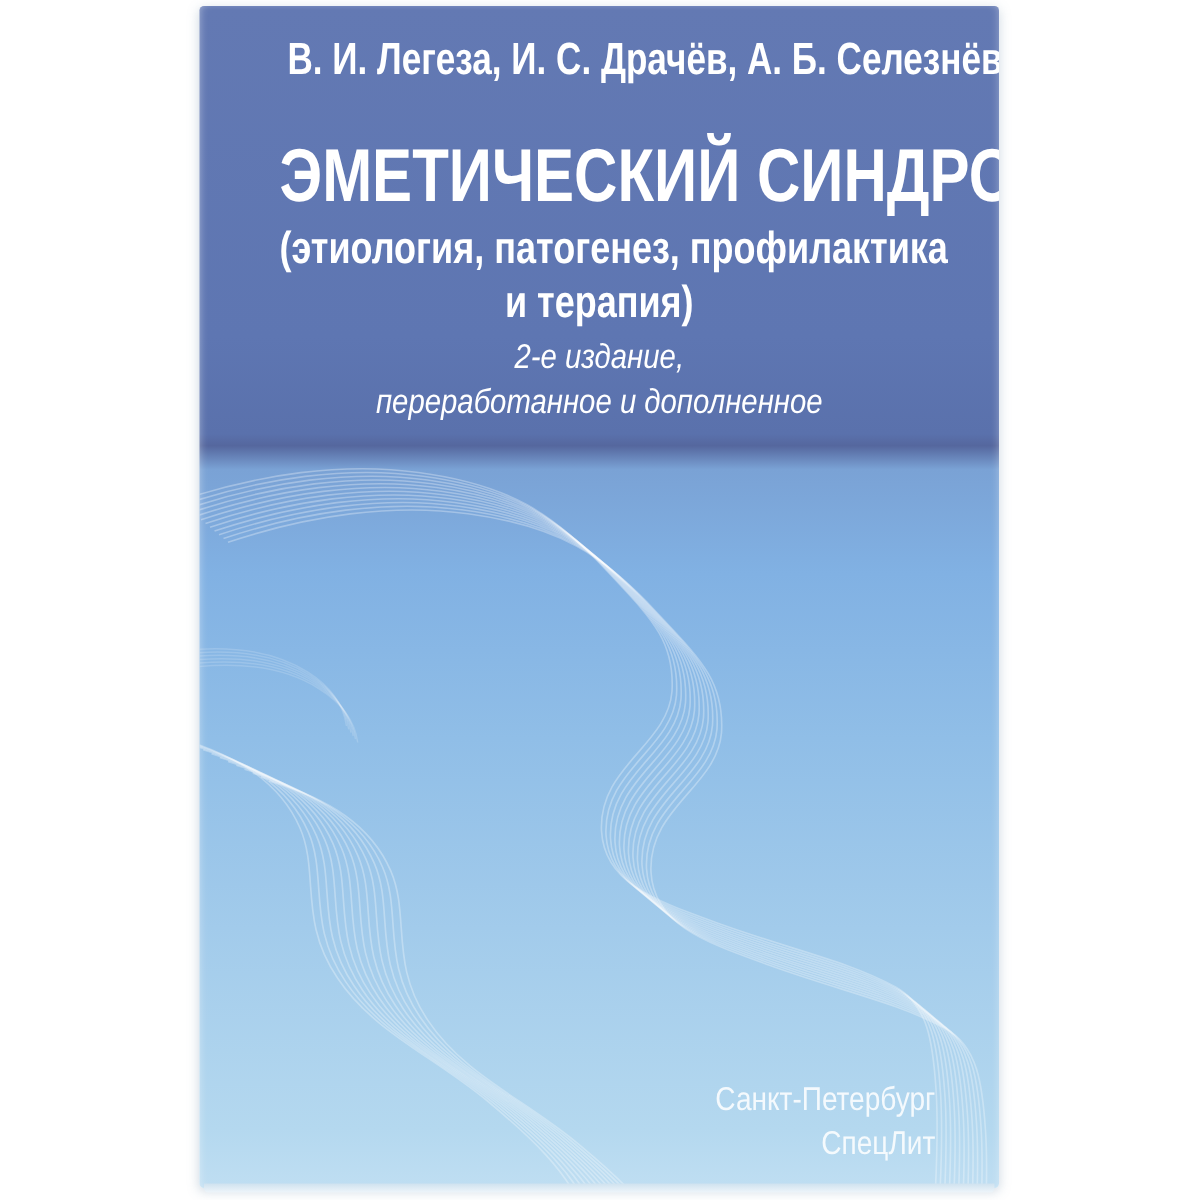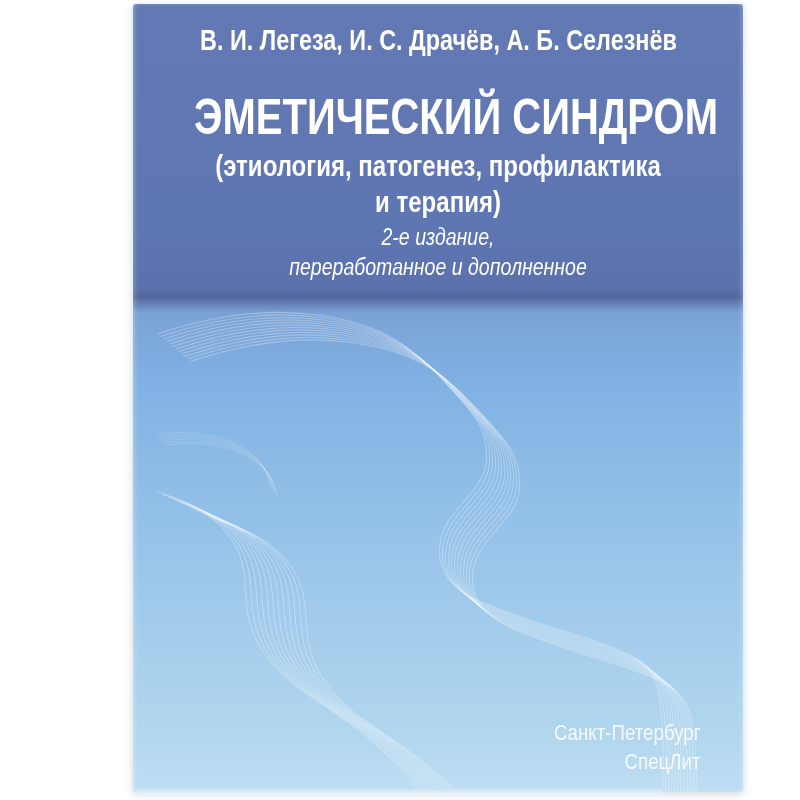--- a/index.html
+++ b/index.html
@@ -15,21 +15,21 @@
     position: relative;
     width: 800px;
     height: 800px;
     background: #ffffff;
   }
   
   .cover {
     position: absolute;
     left: 133px;
     top: 4px;
-    width: 610px;
+    width: 533px;
     height: 788px;
     border-radius: 3px;
     overflow: hidden;
     background: linear-gradient(180deg,
       #6379b3 0%,
       #5e76b2 28%,
       #5a71ac 36.2%,
       #55679e 37.2%,
       #7aa2d5 39.2%,
       #81b1e3 48%,

